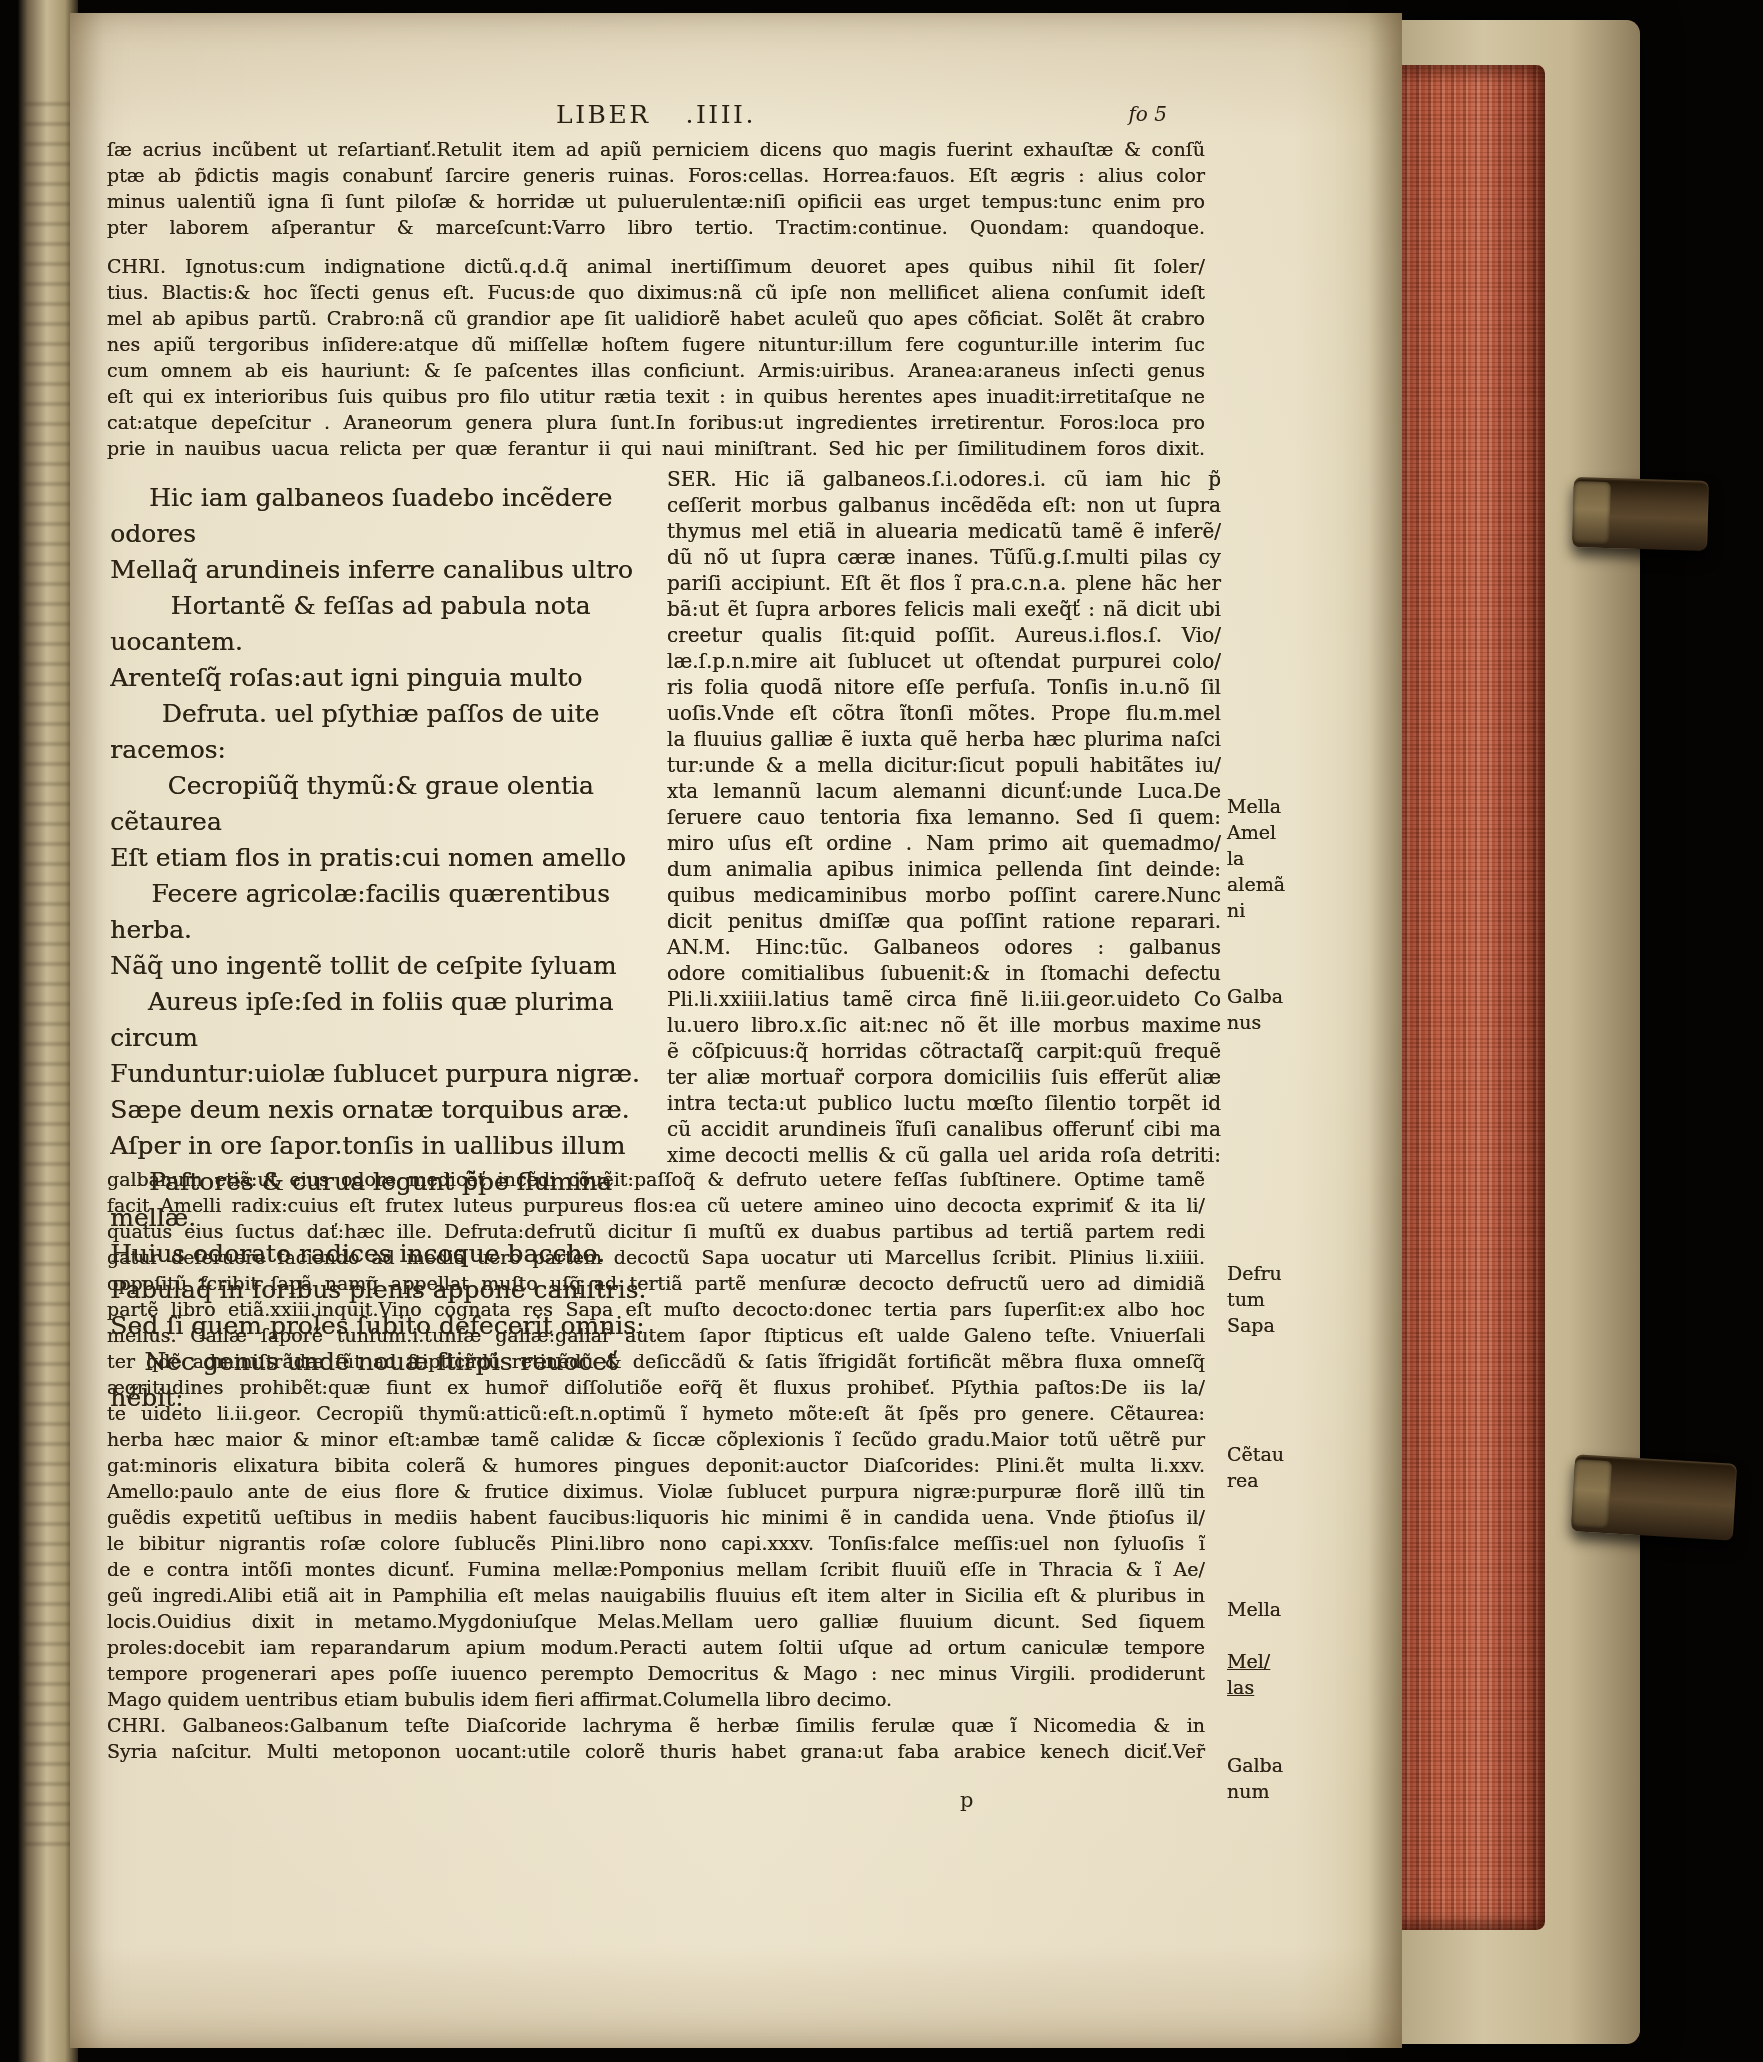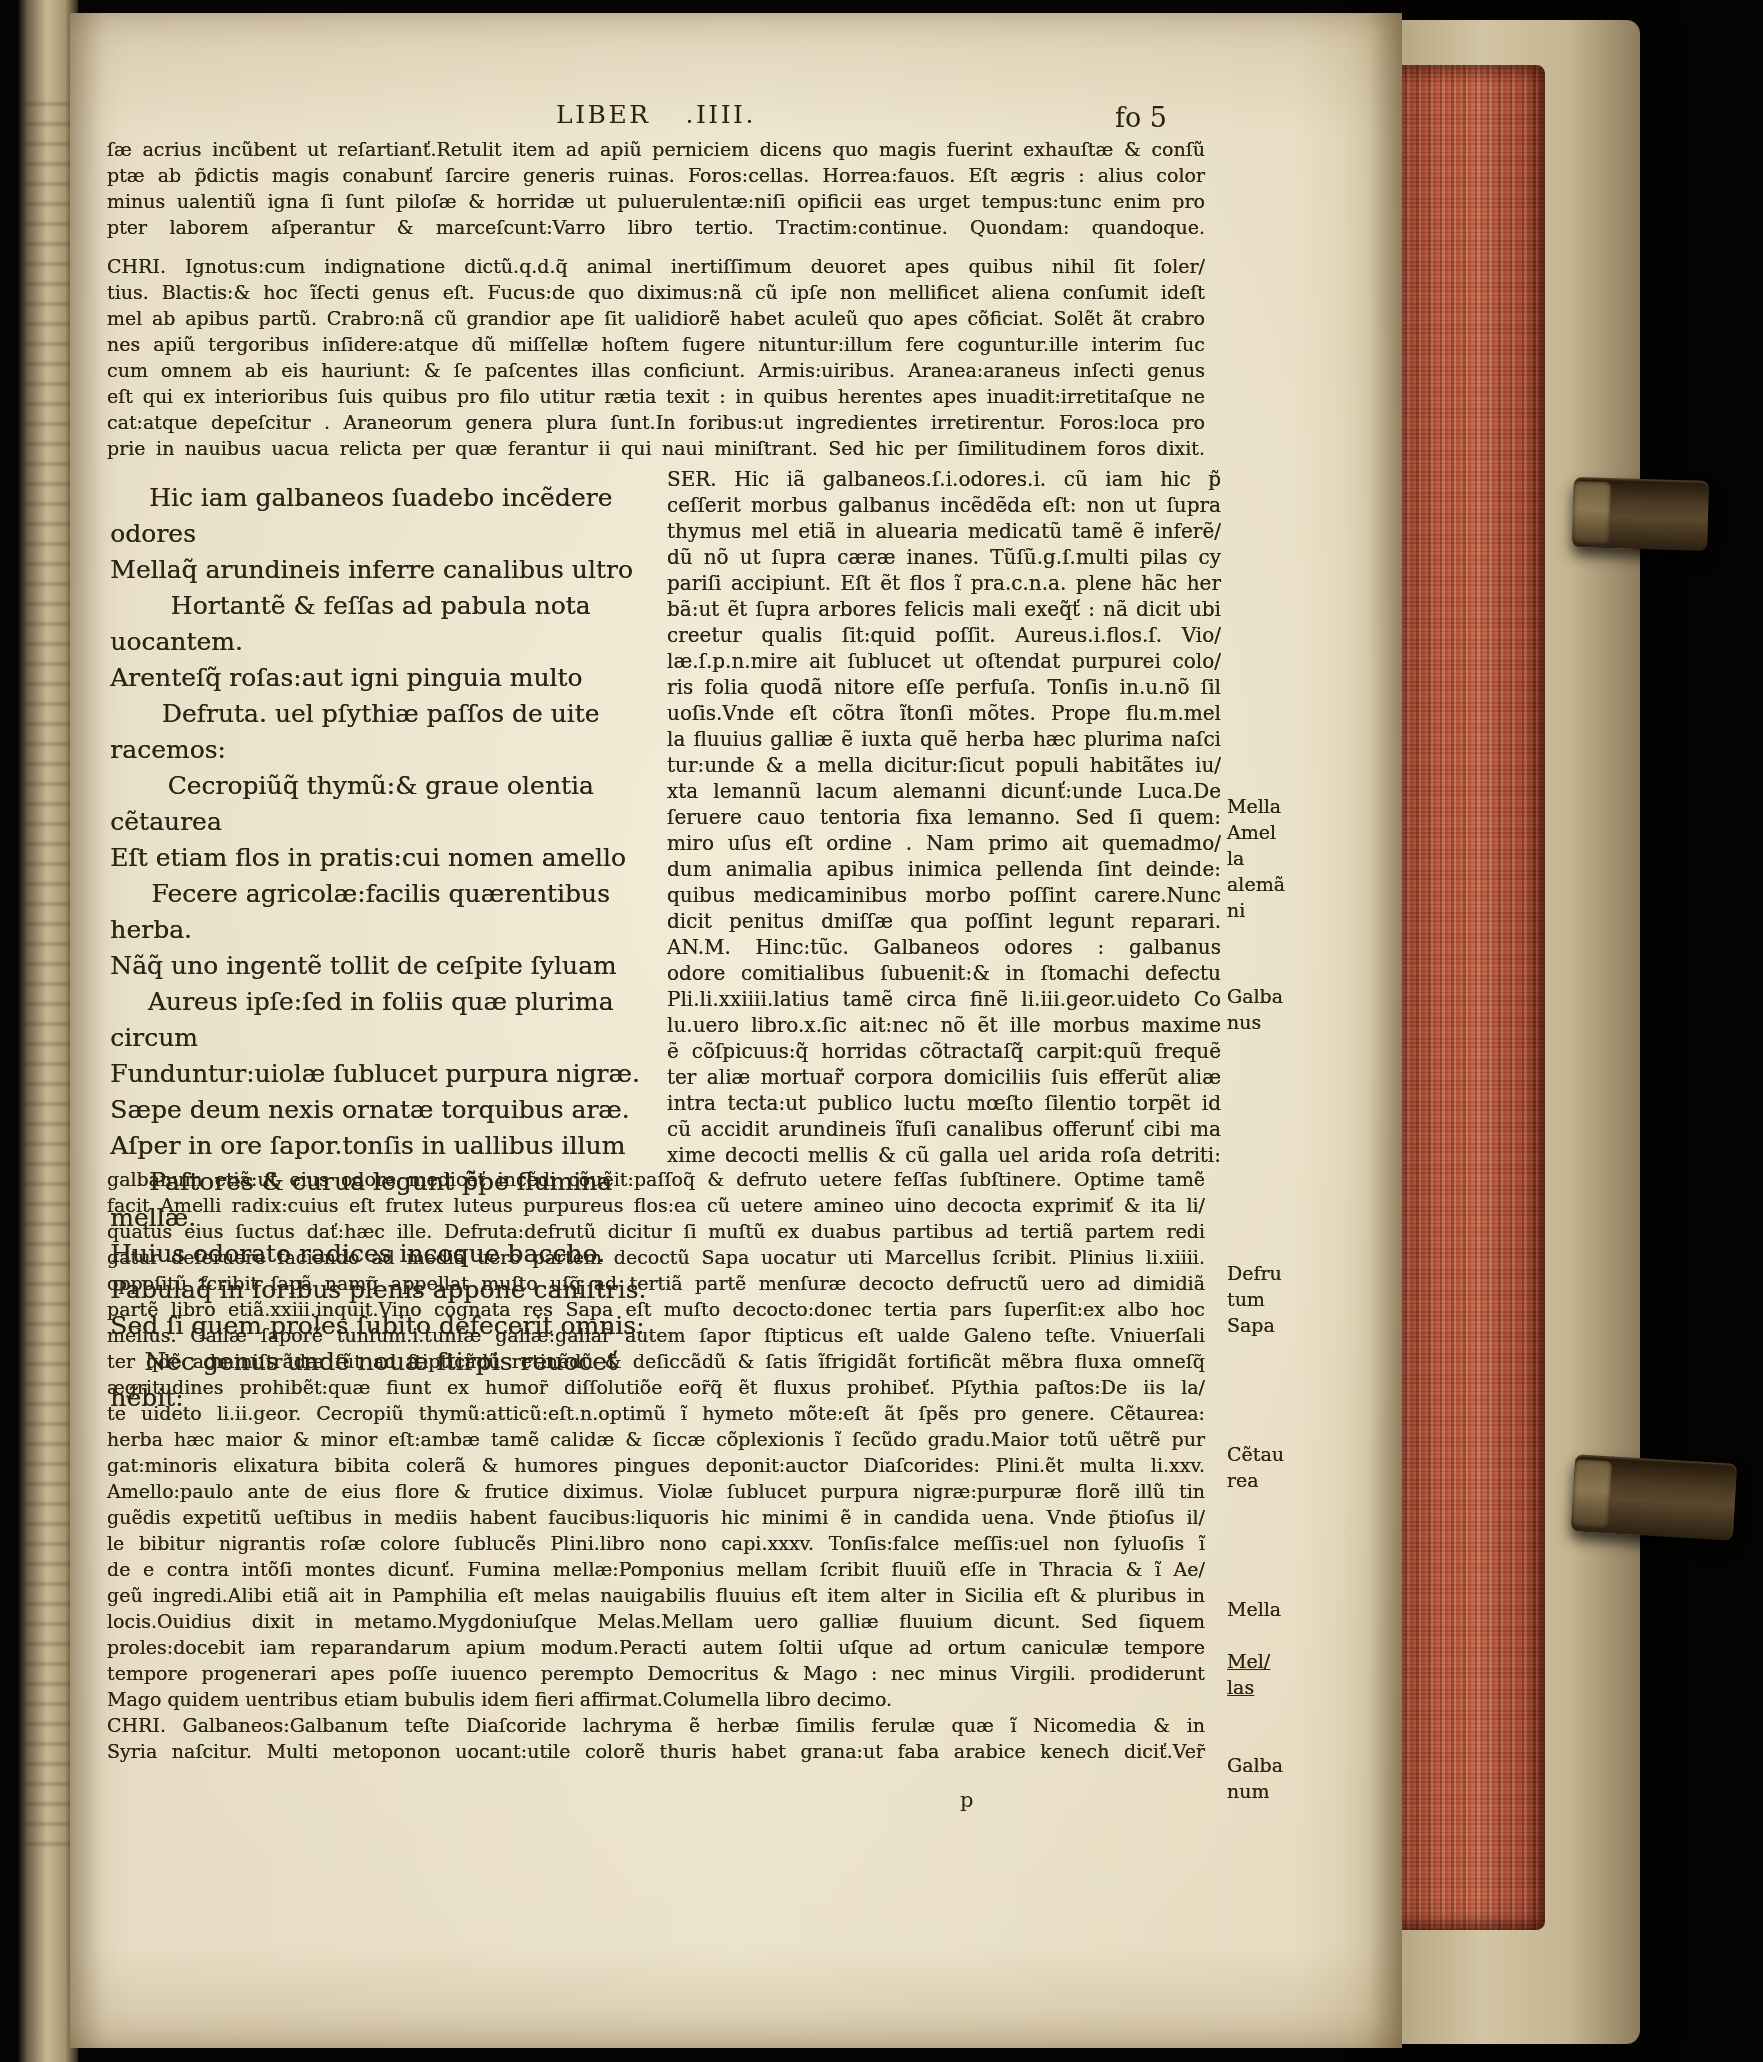--- a/index.html
+++ b/index.html
@@ -56,21 +56,21 @@
       linear-gradient(90deg,#c9bc9c 0%,#e6dcc3 2.5%,#ebe2ca 50%,#e6dcc2 92%,#d9cdab 97.5%,#ab9c79 100%);
     box-shadow:inset 25px 0 46px -20px rgba(80,58,30,.5), inset -28px 0 50px -22px rgba(80,58,30,.55);
     color:#2c2315;
   }
   .content { position:absolute; left:37px; top:0; width:1098px; height:100%; }
   .running-head {
     position:absolute; left:0; right:0; top:87px; text-align:center;
     font-size:25px; letter-spacing:2.5px; color:#2a2114;
   }
   .running-head .num { margin-left:35px; }
-  .folio { position:absolute; right:38px; top:89px; font-size:27px; color:#2a2114; }
+  .folio { position:absolute; right:38px; top:89px; font-size:20px; color:#2a2114;font-style:italic; }
   .gloss-wide { position:absolute; left:0; width:1098px; font-size:19px; line-height:26px; }
   .intro  { top:123px; }
   .chri   { top:240px; }
   .bottom { top:1153px; }
   .columns { position:absolute; left:0; top:453px; width:1098px; height:718px; }
   .verse {
     position:absolute; left:3.3px; top:14px; width:541px;
     font-size:25px; line-height:36px;
   }
   .commentary { position:absolute; left:560px; top:0; width:554px; font-size:20px; line-height:26px; }
@@ -154,21 +154,21 @@
               <div class="line">læ.ſ.p.n.mire ait ſublucet ut oſtendat purpurei colo/</div>
               <div class="line">ris folia quodã nitore eſſe perfuſa. Tonſis in.u.nõ ſil</div>
               <div class="line">uoſis.Vnde eſt cõtra ĩtonſi mõtes. Prope flu.m.mel</div>
               <div class="line">la fluuius galliæ ẽ iuxta quẽ herba hæc plurima naſci</div>
               <div class="line">tur:unde &amp; a mella dicitur:ſicut populi habitãtes iu/</div>
               <div class="line">xta lemannũ lacum alemanni dicunť:unde Luca.De</div>
               <div class="line">ſeruere cauo tentoria fixa lemanno. Sed ſi quem:</div>
               <div class="line">miro uſus eſt ordine . Nam primo ait quemadmo/</div>
               <div class="line">dum animalia apibus inimica pellenda ſint deinde:</div>
               <div class="line">quibus medicaminibus morbo poſſint carere.Nunc</div>
-              <div class="line">dicit penitus dmiſſæ qua poſſint legunt reparari.</div>
+              <div class="line">dicit penitus dmiſſæ qua poſſint ratione reparari.</div>
             </div>
           <div>
               <div class="line">AN.M.   Hinc:tũc. Galbaneos odores : galbanus</div>
               <div class="line">odore comitialibus ſubuenit:&amp; in ſtomachi defectu</div>
               <div class="line">Pli.li.xxiiii.latius tamẽ circa finẽ li.iii.geor.uideto Co</div>
               <div class="line">lu.uero libro.x.ſic ait:nec nõ ẽt ille morbus maxime</div>
               <div class="line">ẽ cõſpicuus:q̃ horridas cõtractaſq̃ carpit:quũ frequẽ</div>
               <div class="line">ter aliæ mortuar̃ corpora domiciliis ſuis efferũt aliæ</div>
               <div class="line">intra tecta:ut publico luctu mœſto ſilentio torpẽt id</div>
               <div class="line">cũ accidit arundineis ĩfuſi canalibus offerunť cibi ma</div>

